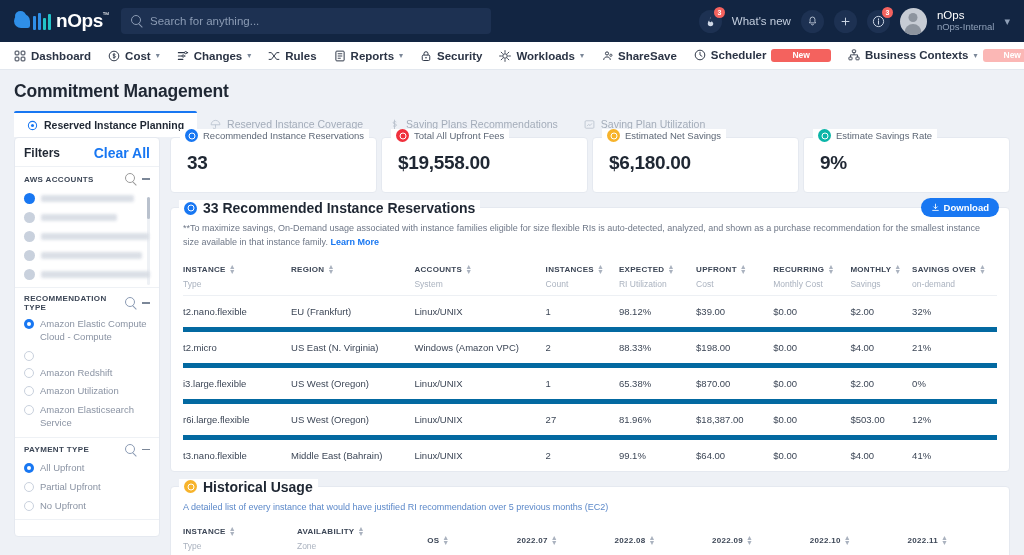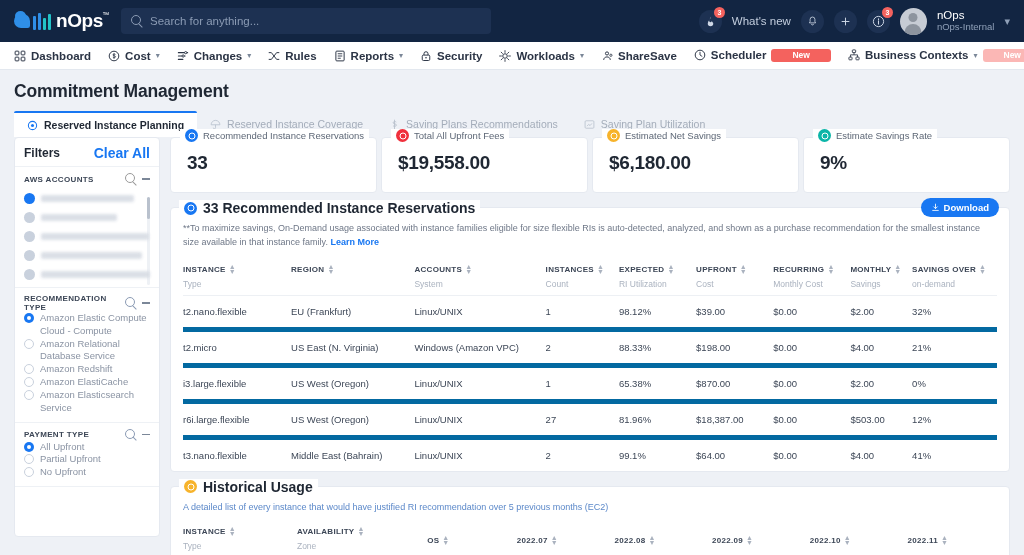--- a/index.html
+++ b/index.html
@@ -140,21 +140,21 @@
   }
   .filters-title { font-size: 12px; font-weight: bold; color: #1f2733; }
   .clear-all { font-size: 14px; color: #1877f2; font-weight: bold; }
   .fgroup { border-top: 1px solid #eef1f5; padding: 6px 9px 7px 9px; }
   .fgroup:first-of-type { border-top: none; }
   .fgroup-head { display: flex; align-items: center; justify-content: space-between; }
   .fgroup-title { font-size: 8px; font-weight: bold; letter-spacing: 0.35px; color: #3c4656; }
   .fgroup-tools { display: flex; align-items: center; gap: 5px; color: #7b8798; }
   .minus { width: 8px; height: 1.2px; background: #7b8798; display: block; }
 
-  .opt { display: flex; align-items: flex-start; gap: 6px; }
+  .opt { display: flex; align-items: flex-start; gap: 6px; margin-top: 6px; }
   .radio {
     width: 10px; height: 10px; border-radius: 50%; border: 1.3px solid #c9d1dd;
     flex: 0 0 auto; margin-top: 1px; background: #fff;
   }
   .radio.on { border: none; background: #1877f2; position: relative; }
   .radio.on:after {
     content:""; position:absolute; left:3px; top:3px; width:4px; height:4px;
     background:#fff; border-radius:50%;
   }
   .opt-label { font-size: 9.5px; color: #66718189; line-height: 1.35; color:#8a93a3; }
@@ -489,29 +489,28 @@
           <span class="ic-search"></span>
           <span class="minus"></span>
         </span>
       </div>
       <div class="opt">
           <span class="radio on"></span>
           <span class="opt-label" style="color:#6b7policy">Amazon Elastic Compute Cloud - Compute</span>
         </div>
       <div class="opt">
           <span class="radio"></span>
-          <span class="opt-label">Amazon Relational Database Service</span>
         </div>
       <div class="opt">
           <span class="radio"></span>
           <span class="opt-label">Amazon Redshift</span>
         </div>
       <div class="opt">
           <span class="radio"></span>
-          <span class="opt-label">Amazon ElastiCache</span>
+          <span class="opt-label">Amazon Utilization</span>
         </div>
       <div class="opt">
           <span class="radio"></span>
           <span class="opt-label">Amazon Elasticsearch Service</span>
         </div>
     </div>
 
     <div class="fgroup">
       <div class="fgroup-head">
         <span class="fgroup-title">PAYMENT TYPE</span>

